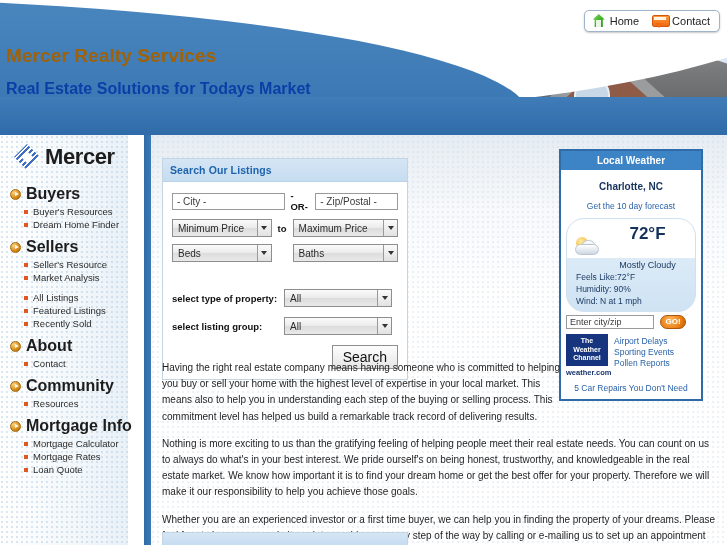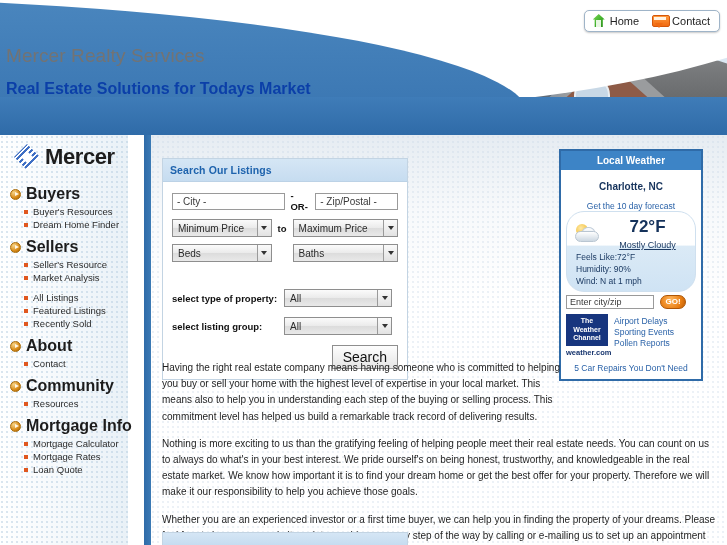--- a/index.html
+++ b/index.html
@@ -114,21 +114,21 @@
     position: absolute; left: 0; bottom: 0; width: 727px; height: 38px;
     background: linear-gradient(to bottom,#3f7cb8,#2f6ba8);
   }
   .banner-curve-blue {
     position:absolute; left:-230px; bottom:18px; width:760px; height:120px;
     background: linear-gradient(to bottom, #4a86be, #3a76b2);
     border-radius: 0 100% 0 0 / 0 100% 0 0;
   }
   .company-name {
     position: absolute; left: 6px; top: 45px;
-    font-size: 19px; font-weight: normal; color: #737373; letter-spacing: .1px;
+    font-size: 19px; font-weight: bold; color: #a16207; letter-spacing: .1px;
   }
   .tagline {
     position: absolute; left: 6px; top: 80px;
     font-size: 16px; font-weight: bold; color: #0b3fa8;
   }
   
   .topnav {
     position: absolute; right: 7px; top: 10px;
     background: #ffffff;
     border: 1px solid #9fb4c8;
@@ -279,21 +279,21 @@
   .weather {
     position: absolute; left: 408px; top: 14px; width: 144px;
     border: 2px solid #2f6ba8; background: #fff;
   }
   .weather-title {
     background: #3d84c6; color: #fff; font-size: 10px; font-weight: bold;
     text-align: center; padding: 4px 2px;
   }
   .weather-body { padding: 7px 5px 6px 5px; }
   .w-city { text-align: center; font-size: 10px; font-weight: bold; color: #16335c; margin: 4px 0 9px; }
-  .w-forecast { text-align: center; font-size: 8.5px; color: #2a62a8; cursor: pointer; }
+  .w-forecast { text-align: center; font-size: 8.5px; color: #2a62a8; margin-bottom: 7px; cursor: pointer; }
   .w-card {
     border: 1px solid #cfe0ef; border-radius: 18px;
     background: linear-gradient(to bottom,#ffffff 0%,#ffffff 42%,#dbeaf6 43%,#cfe3f4 100%);
     padding: 6px 6px 5px 6px;
   }
   .w-top { display: flex; align-items: center; gap: 5px; }
   .w-ico { width: 28px; height: 24px; position: relative; flex: none; }
   .w-ico .sun {
     position:absolute; left:3px; top:2px; width:12px; height:12px; border-radius:50%;
     background: radial-gradient(circle at 40% 35%, #ffe9a8, #f3c23f 70%, #d79c13);
@@ -303,21 +303,21 @@
     background: linear-gradient(to bottom,#ffffff,#cdd8e2);
     border:1px solid #b9c6d2;
   }
   .w-ico .cloud2 {
     position:absolute; left:9px; top:5px; width:13px; height:10px; border-radius:50%;
     background: linear-gradient(to bottom,#ffffff,#d8e1ea);
     border:1px solid #c2cedb;
   }
   .w-tempwrap { flex: 1; text-align: center; }
   .w-temp { font-size: 17px; font-weight: bold; color: #15325b; line-height: 1.05; }
-  .w-cond { font-size: 9px; color: #1c3a62; margin-top: 4px; text-decoration: underline; }
+  .w-cond { font-size: 9px; color: #1c3a62; margin-top: 17px; }
   .w-line { font-size: 8.5px; color: #17365f; margin-top: 2px; padding-left: 3px; }
   .w-entry { display: flex; align-items: center; margin-top: 3px; }
   .w-input {
     width: 88px; height: 14px; border: 1px solid #9a9a9a; background: #fff;
     font-size: 9px; color: #3a3a3a; padding: 0 3px; display: flex; align-items: center;
   }
   .w-go {
     margin-left: 6px; width: 26px; height: 14px; border-radius: 8px;
     background: radial-gradient(circle at 40% 30%, #ffb65c, #e87d12 65%, #bb5c06);
     color: #fff; font-size: 8px; font-weight: bold;

